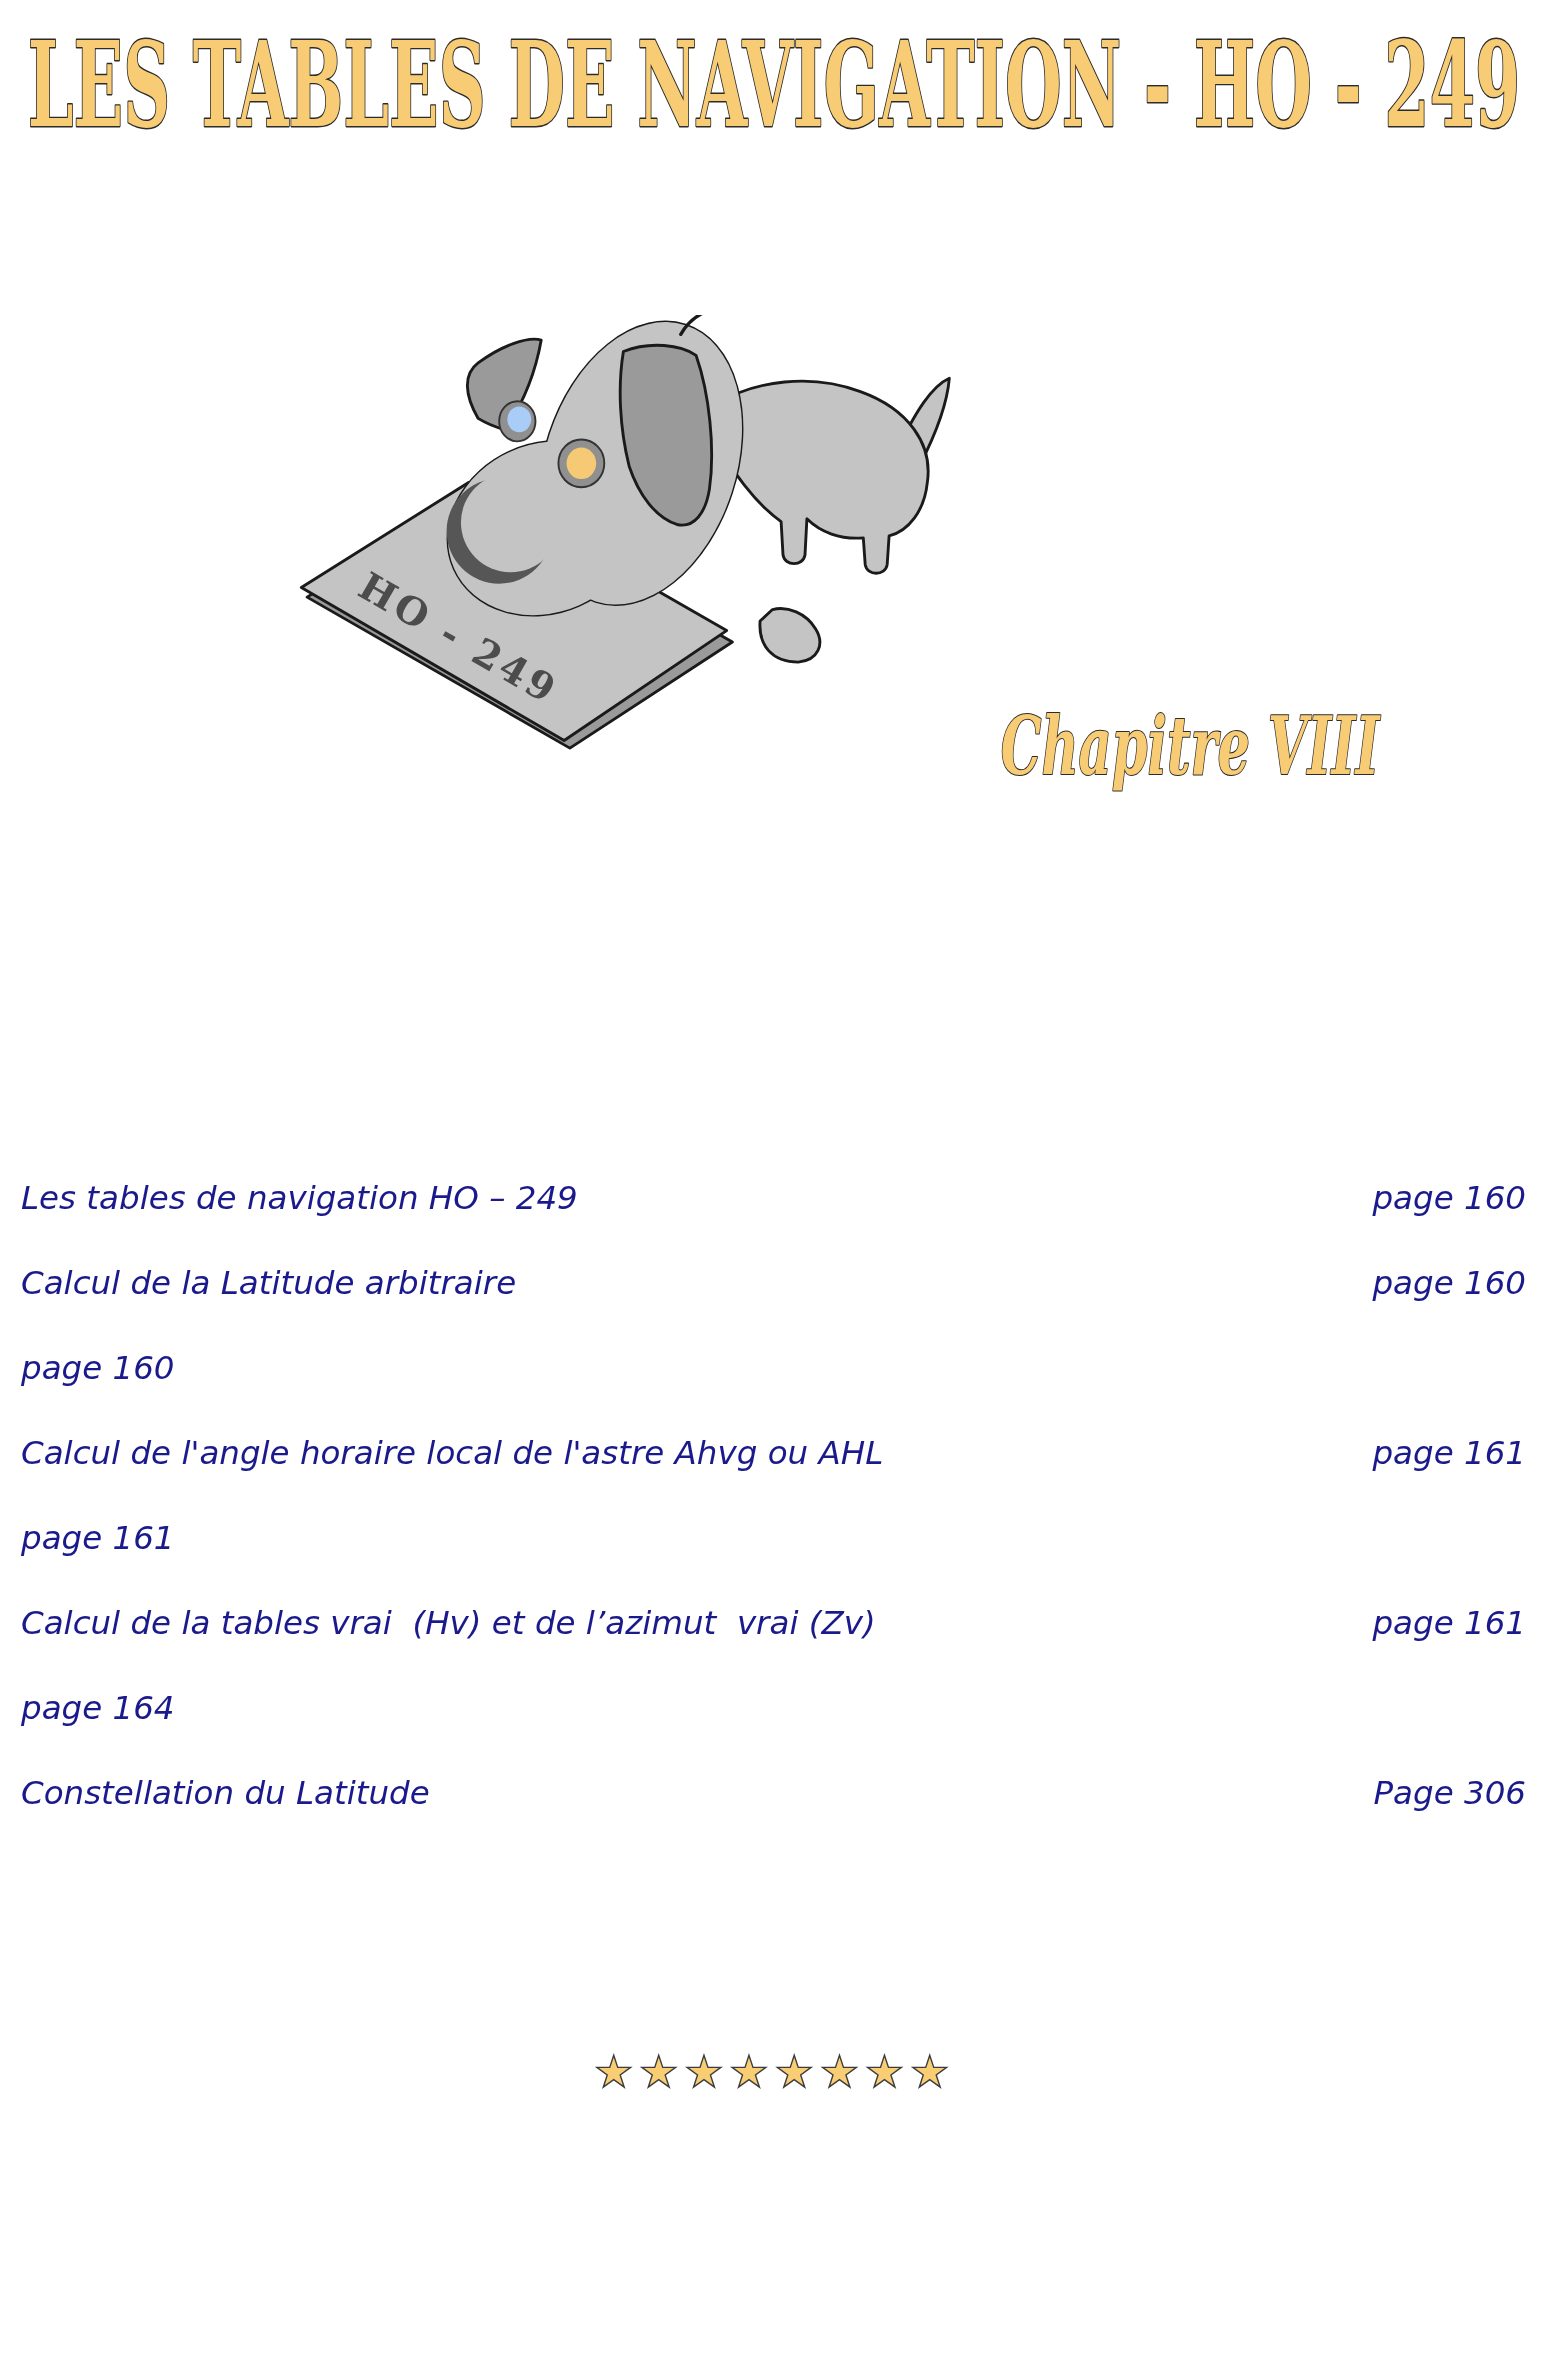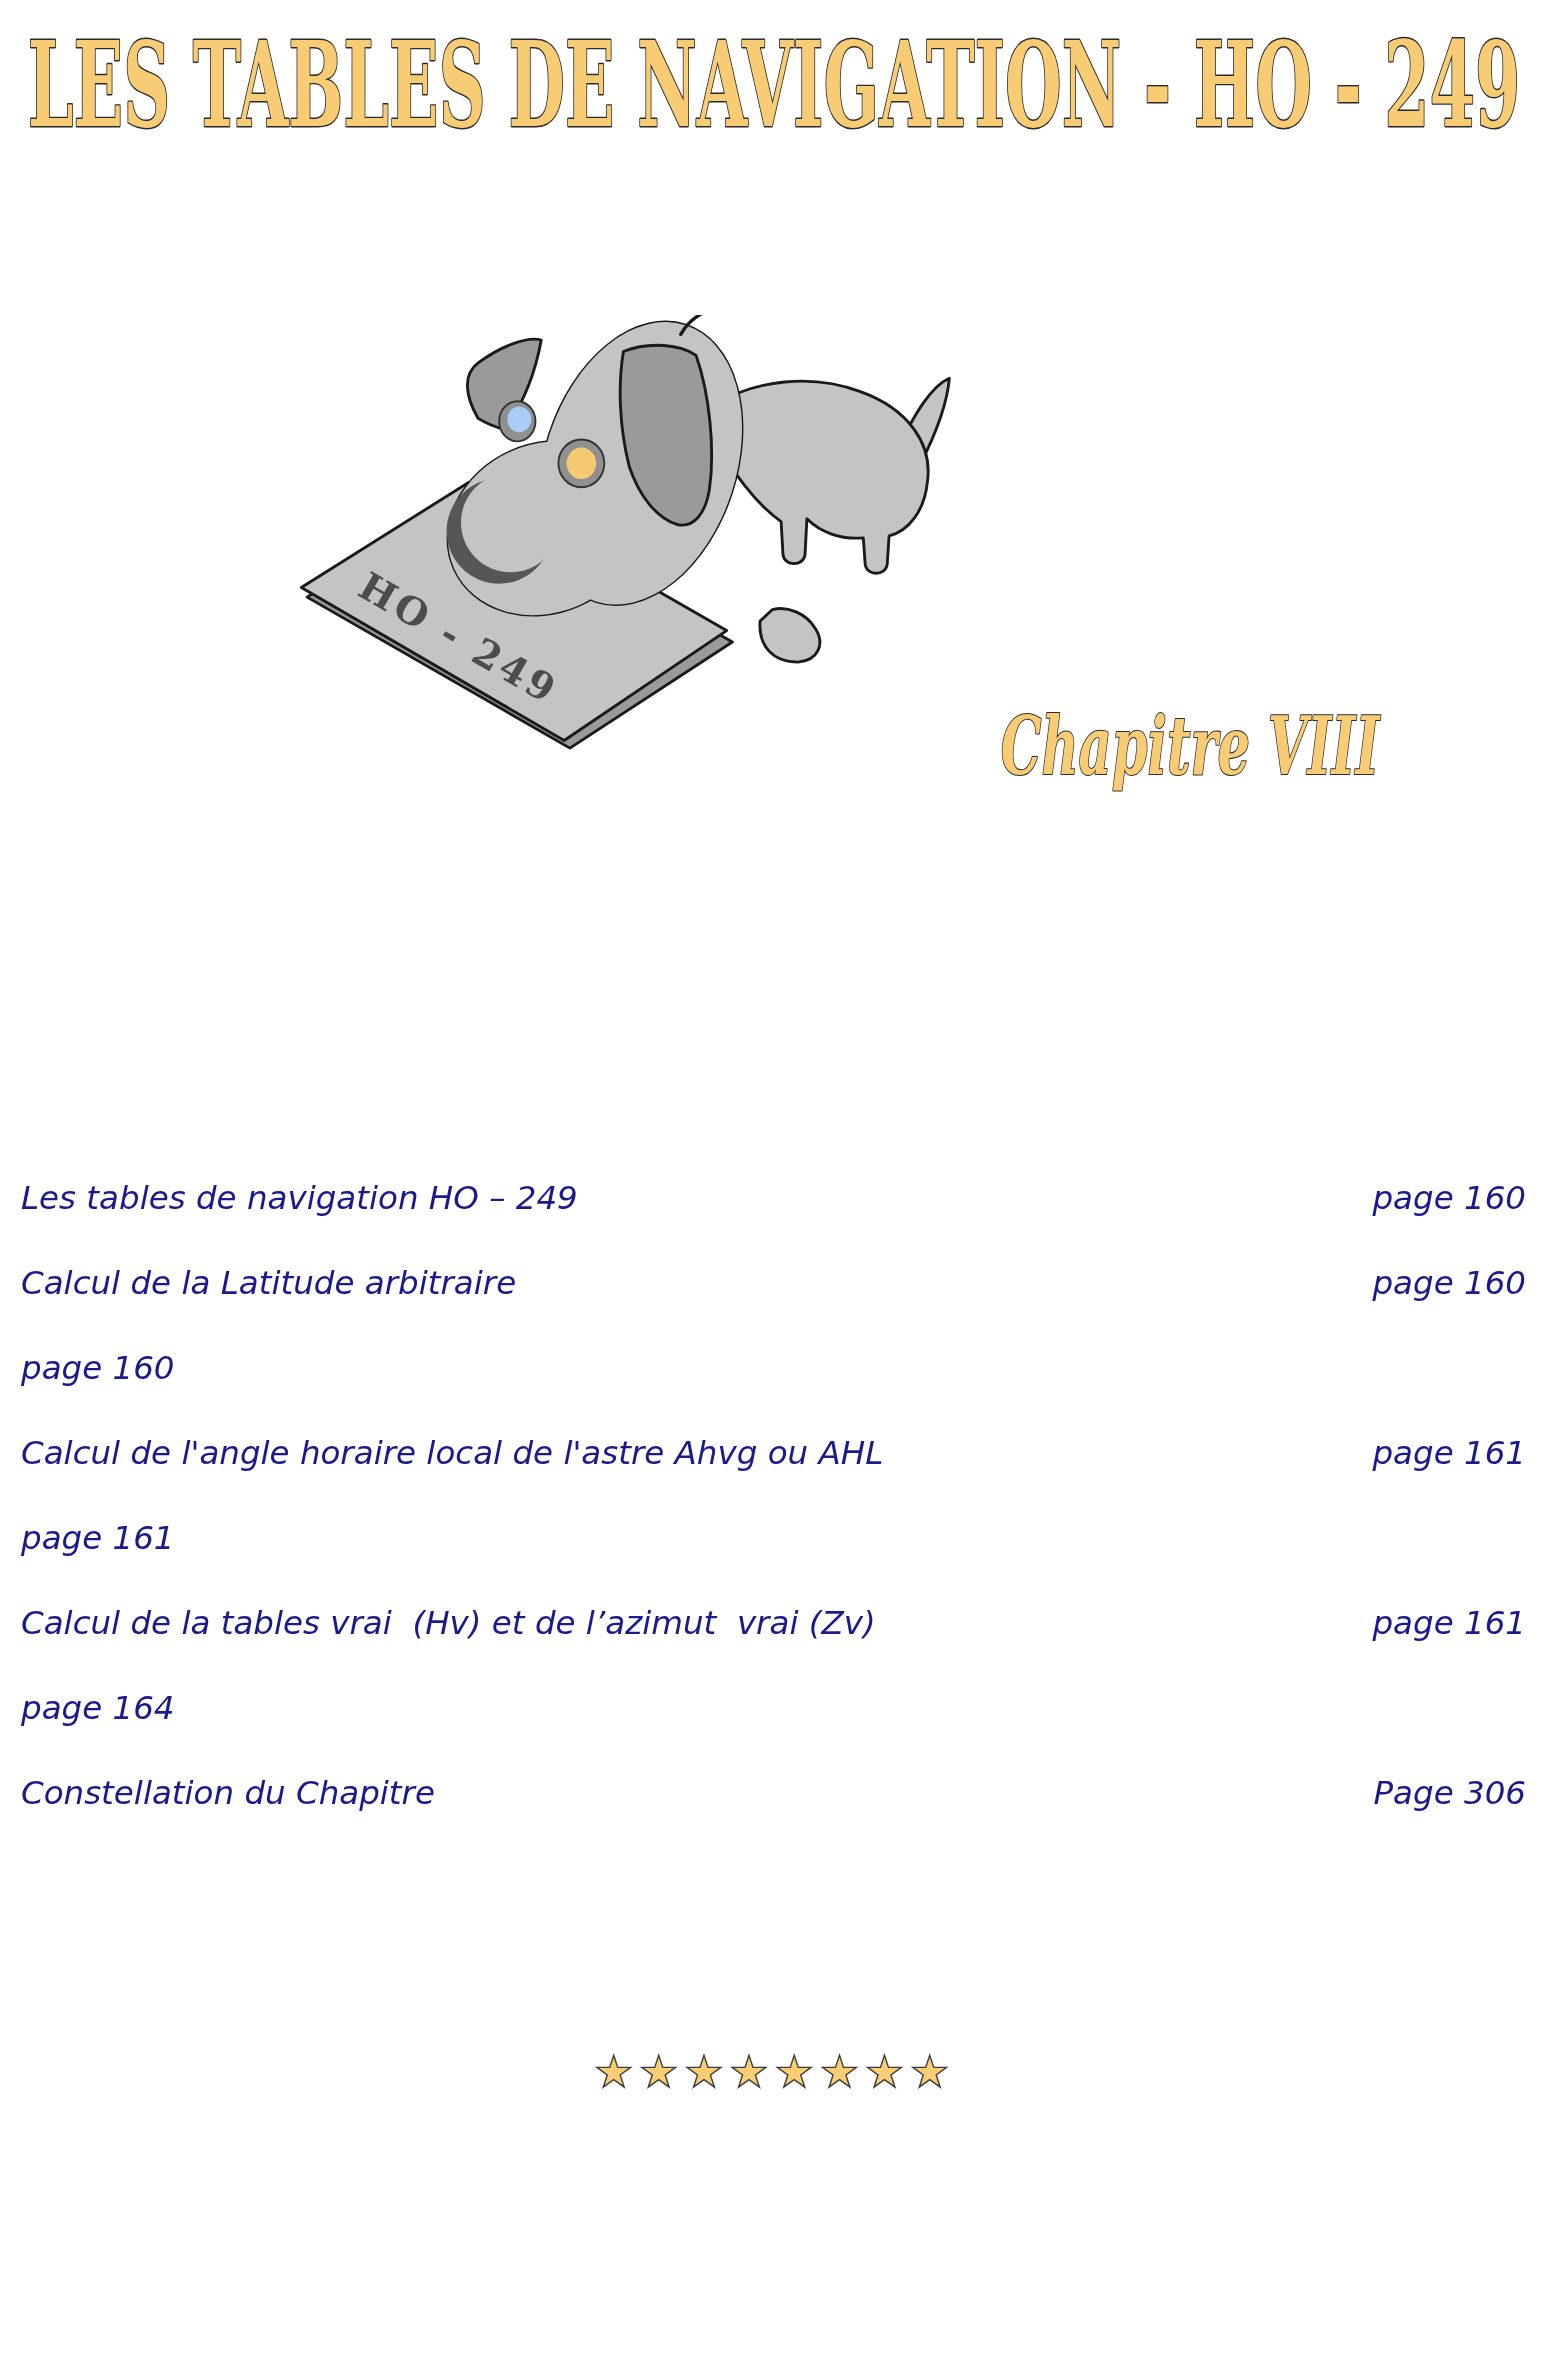--- a/index.html
+++ b/index.html
@@ -123,21 +123,21 @@
       <span class="toc-page">page 161</span>
     </div>
     <div class="toc-row">
       <span class="toc-label">Calcul de la tables vrai  (Hv) et de l’azimut  vrai (Zv)</span>
       <span class="toc-page">page 161</span>
     </div>
     <div class="toc-row">
       <span class="toc-page">page 164</span>
     </div>
     <div class="toc-row">
-      <span class="toc-label">Constellation du Chapitre</span>
+      <span class="toc-label">Constellation du Latitude</span>
       <span class="toc-page">Page 306</span>
     </div>
   </div>
 
   <div class="stars">★★★★★★★★</div>
 
   <div class="page-number">159</div>
 
 </div>
 

